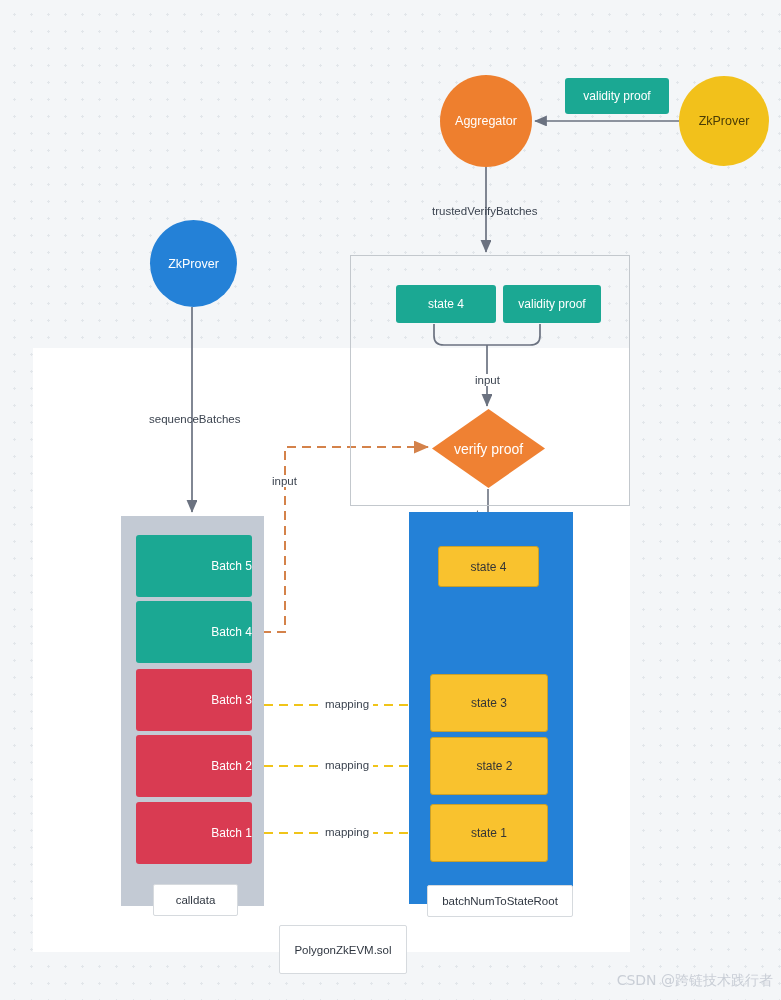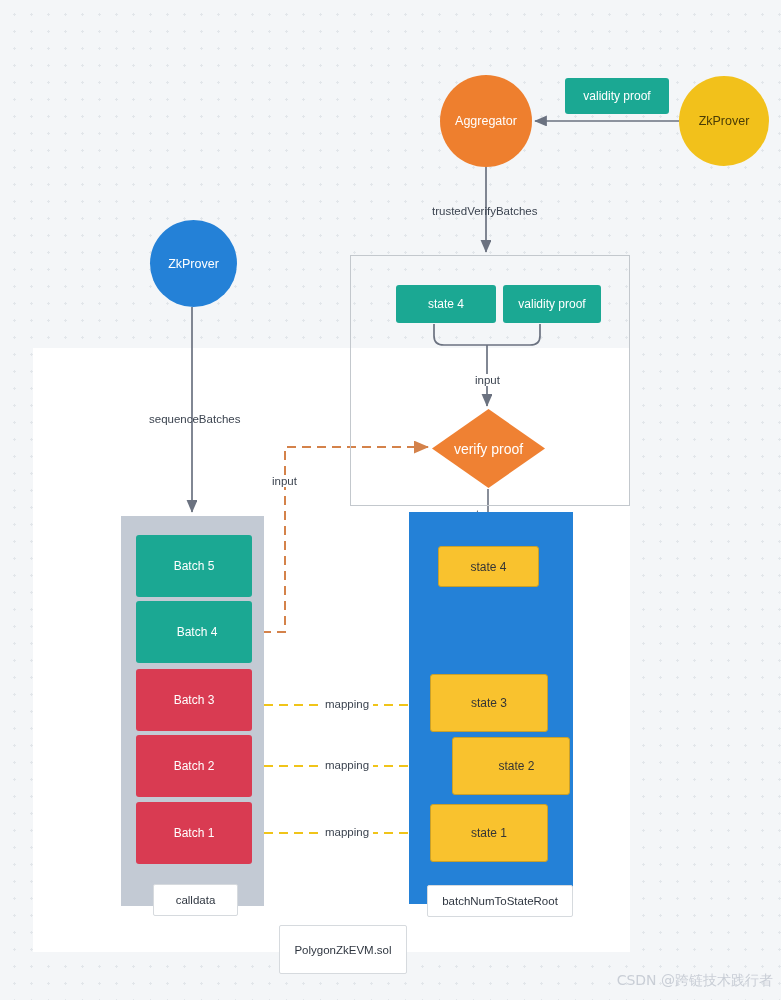--- a/index.html
+++ b/index.html
@@ -22,21 +22,21 @@
   }
   .node{position:absolute;box-sizing:border-box;}
   .circle{border-radius:50%;display:flex;align-items:center;justify-content:center;
           color:#fff;font-size:12.5px;}
   .rectlbl{display:flex;align-items:center;justify-content:center;
            color:#fff;font-size:12px;border-radius:3px;margin-left:12px;}
   .txt{position:absolute;font-size:11.5px;color:#3c4450;white-space:nowrap;}
   .whitebox{position:absolute;background:#fff;border:1px solid #d6dade;
             display:flex;align-items:center;justify-content:center;
             font-size:11.5px;color:#2f3640;box-sizing:border-box;border-radius:2px;}
-  .batch{position:absolute;display:flex;align-items:center;justify-content:center;
+  .batch{position:absolute;display:flex;align-items:center;justify-content:flex-end;
          color:#fff;font-size:12px;box-sizing:border-box;border-radius:3px;}
   .state{position:absolute;display:flex;align-items:center;justify-content:center;
          color:#353535;font-size:12px;box-sizing:border-box;border-radius:3px;
          background:#f9c22e;border:1px solid #c9a02a;}
   svg.lay{position:absolute;left:0;top:0;width:781px;height:1000px;overflow:visible;}
   #watermark{position:absolute;right:8px;bottom:10px;font-size:14px;color:#c9ced6;
              white-space:nowrap;font-family:"DejaVu Sans",sans-serif;}
   #verify-frame{position:absolute;left:350px;top:255px;width:280px;height:251px;
                 border:1px solid #c3c8cd;box-sizing:border-box;background:transparent;}
   #diamond-wrap{position:absolute;left:432px;top:409px;width:113px;height:79px;}
@@ -172,21 +172,21 @@
 
   <div class="node" style="left:409px;top:512px;width:164px;height:392px;background:#2481d7;">
   </div>
 
   <div class="state" style="left:438px;top:546px;width:101px;height:41px;">
     <span>state 4</span>
   </div>
   <div class="state" style="left:430px;top:674px;width:118px;height:58px;">
     <span>state 3</span>
   </div>
-  <div class="state" style="left:452px;top:737px;width:118px;height:58px;padding-left:11px;">
+  <div class="state" style="left:430px;top:737px;width:118px;height:58px;padding-left:11px;">
     <span>state 2</span>
   </div>
   <div class="state" style="left:430px;top:804px;width:118px;height:58px;">
     <span>state 1</span>
   </div>
 
   <div class="whitebox" style="left:427px;top:885px;width:146px;height:32px;">
     <span>batchNumToStateRoot</span>
   </div>
 

